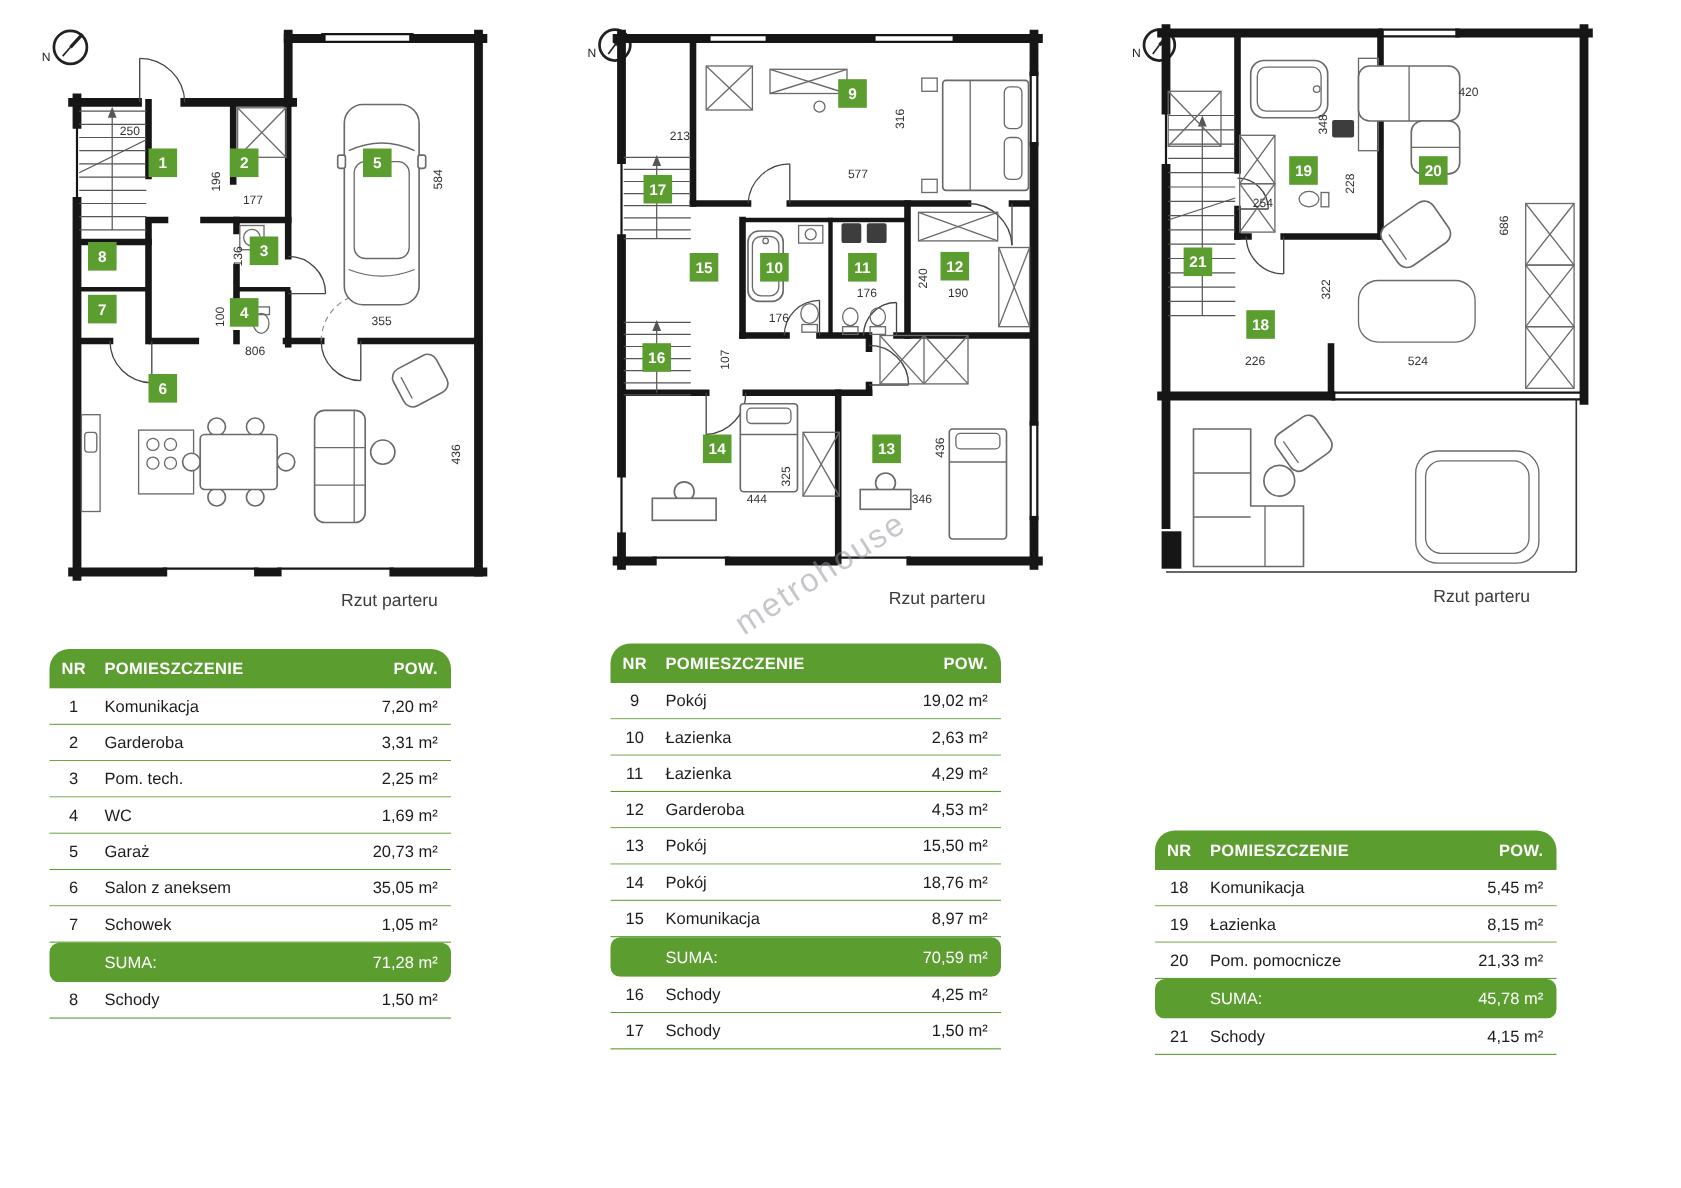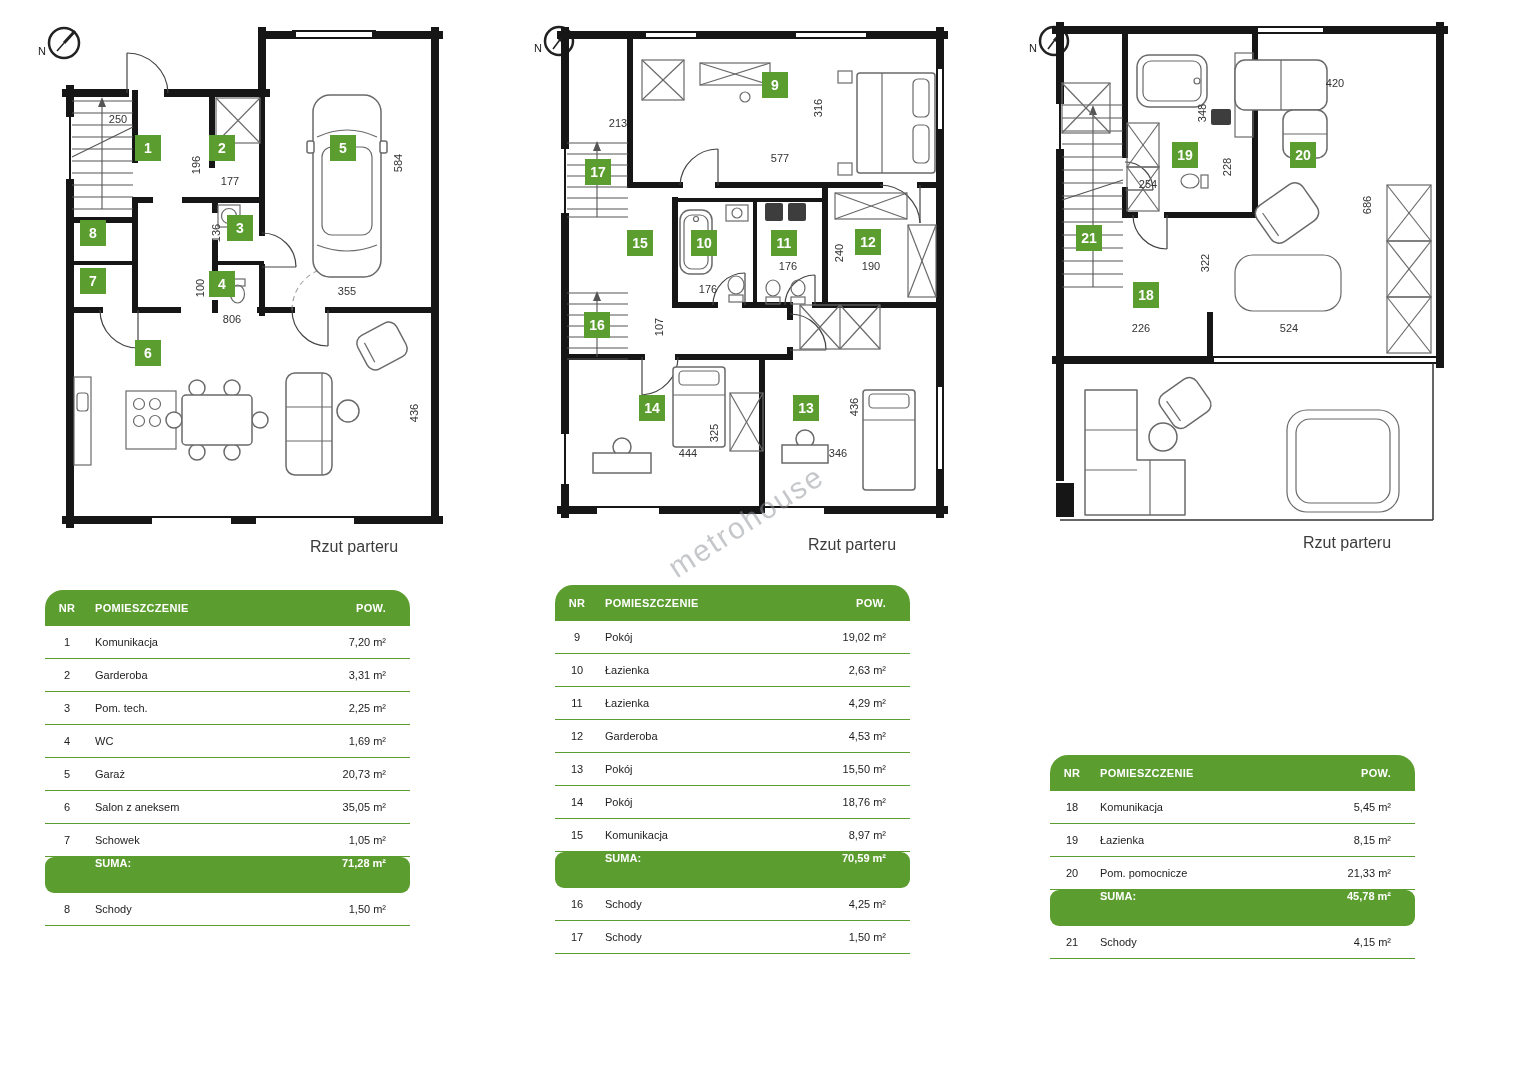--- a/index.html
+++ b/index.html
@@ -4,30 +4,30 @@
 <style>
   * { margin:0; padding:0; box-sizing:border-box; }
   html,body { background:#ffffff; }
   :root { --green:#5c9d30; }
   .canvas { position:relative; width:1528px; height:1080px; background:#fff;
             font-family:"Liberation Sans", sans-serif; overflow:hidden; }
   .plan { position:absolute; }
   .plan-caption { position:absolute; font-size:16px; color:#3c3c3c; }
   .watermark { position:absolute; left:652px; top:488px; width:240px; font-size:30px;
                color:#8c9196; opacity:.5; letter-spacing:2px; transform:rotate(-33deg); }
-  .rtable { position:absolute; font-size:11px; color:#1c1c1c; }
+  .rtable { position:absolute; font-size:15px; color:#1c1c1c; }
   .t-head { display:flex; align-items:center; height:36px; background:var(--green); color:#fff;
             font-weight:bold; border-radius:18px 18px 0 0; letter-spacing:.3px; }
   .t-row  { display:flex; align-items:center; height:33px; background:#fff;
             border-bottom:1px solid var(--green); }
-  .t-bar  { display:flex; align-items:flex-start; height:36px; background:var(--green); color:#fff;
-            font-weight:bold; border-radius:9px; }
+  .t-bar  { display:flex; align-items:center; height:36px; background:var(--green); color:#fff;
+            font-weight:normal; border-radius:9px; }
   .c-nr   { width:44px; text-align:center; flex:none; }
   .c-room { flex:1; padding-left:6px; }
-  .c-area { width:120px; text-align:right; padding-right:24px; flex:none; }
+  .c-area { width:120px; text-align:right; padding-right:12px; flex:none; }
   svg text { font-family:"Liberation Sans", sans-serif; }
   .wall  { stroke:#161616; stroke-width:8; fill:none; stroke-linecap:square; }
   .wall6 { stroke:#161616; stroke-width:6; fill:none; stroke-linecap:square; }
   .wall4 { stroke:#161616; stroke-width:4; fill:none; stroke-linecap:square; }
   .win   { stroke:#161616; stroke-width:2; fill:none; }
   .furn  { stroke:#6a6a6a; stroke-width:1.5; fill:#fff; }
   .furnl { stroke:#6a6a6a; stroke-width:1.2; fill:none; }
   .dark  { fill:#3d3d3d; stroke:none; }
   .door  { stroke:#444; stroke-width:1.2; fill:none; }
   .dash  { stroke:#888; stroke-width:1; fill:none; stroke-dasharray:5 4; }

